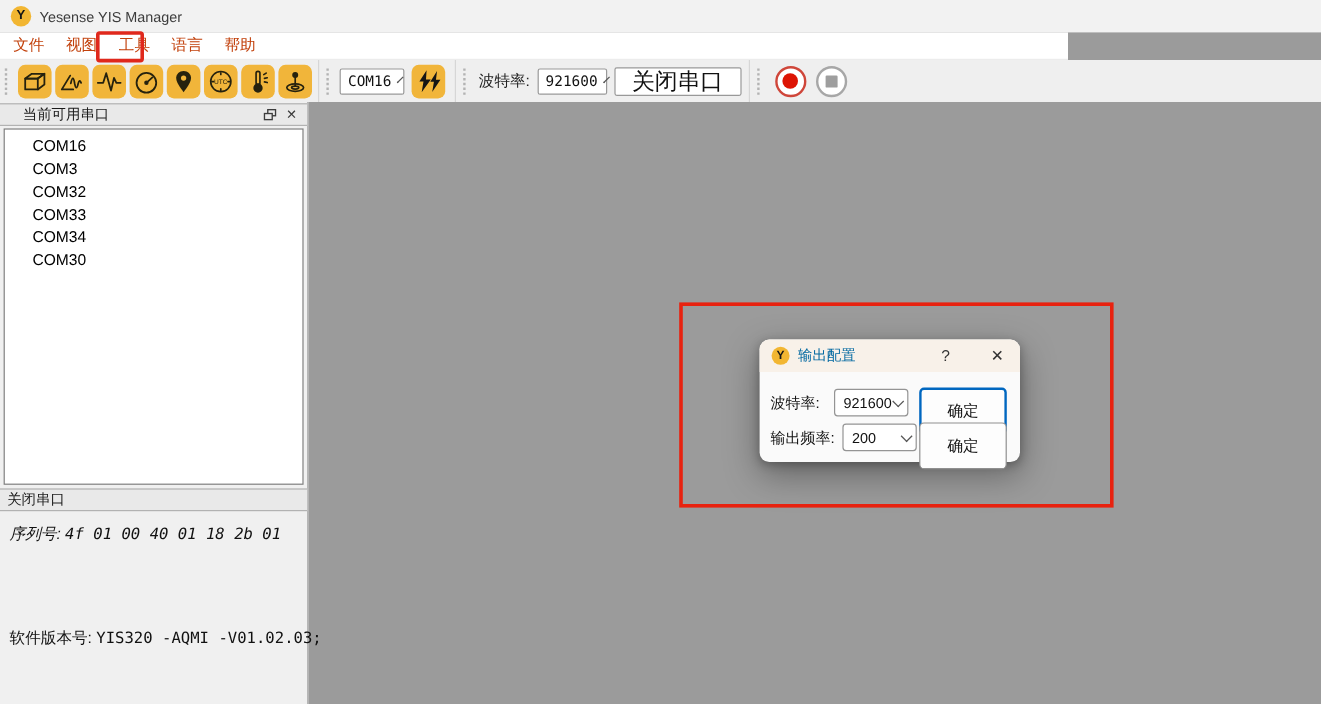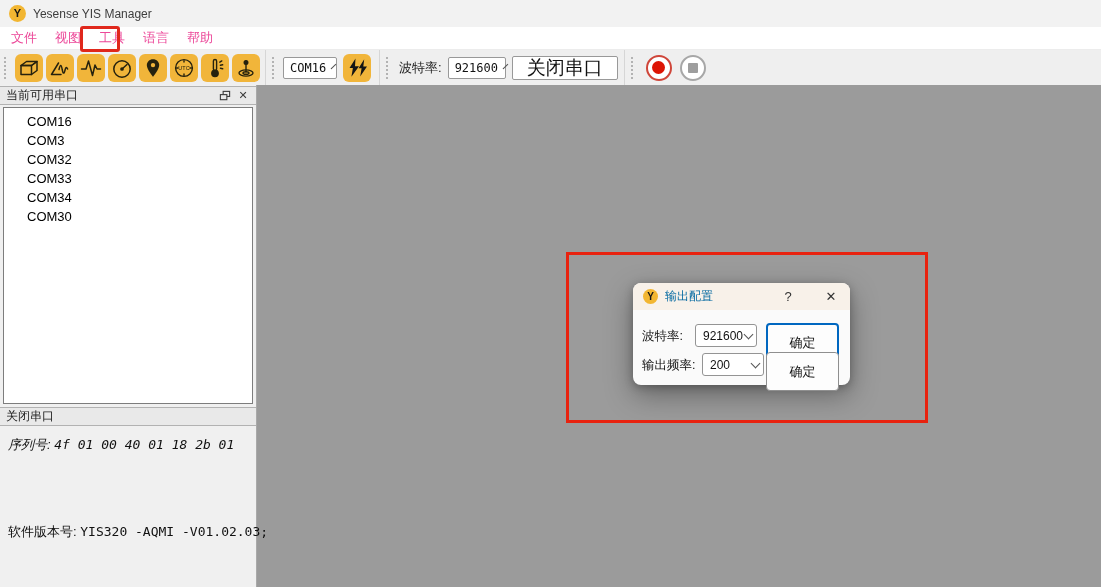--- a/index.html
+++ b/index.html
@@ -6,21 +6,21 @@
   body{
     width:1101px;height:587px;position:relative;overflow:hidden;
     font-family:"Liberation Sans",sans-serif;background:#9b9b9b;
     -webkit-font-smoothing:antialiased;
   }
   
   .titlebar{position:absolute;left:0;top:0;width:1101px;height:27px;background:#f2f2f2;display:flex;align-items:center;}
   .app-icon{width:17px;height:17px;border-radius:50%;background:#f2b632;margin-left:9px;display:flex;align-items:center;justify-content:center;font-size:11px;font-weight:bold;color:#151515;line-height:1;}
   .title-text{margin-left:7px;font-size:12px;color:#3d3d3d;}
   
-  .menubar{position:absolute;left:0;top:27px;width:1101px;height:23px;background:#ffffff;display:flex;align-items:center;font-size:13px;color:#ec4899;border-bottom:1px solid #ececec;box-sizing:border-box;}
+  .menubar{position:absolute;left:0;top:27px;width:890px;height:23px;background:#ffffff;display:flex;align-items:center;font-size:13px;color:#c2410c;border-bottom:1px solid #ececec;box-sizing:border-box;}
   .menu-item{padding:0 7px;margin-left:4px;cursor:default;}
   .menu-highlight{position:absolute;left:80px;top:26px;width:40px;height:26px;border:3px solid #e0281c;border-radius:3px;box-sizing:border-box;pointer-events:none;z-index:40;}
   
   .toolbar{position:absolute;left:0;top:50px;width:1101px;height:35px;background:#efefef;display:flex;align-items:center;}
   .handle{width:4px;height:22px;border-left:2px dotted #b3b3b3;margin:0 5px 0 4px;}
   .vsep{width:1px;height:35px;background:#d6d6d6;margin:0 2px;}
   .tbtn{width:28px;height:28px;border-radius:6px;background:#f1b53a;border:none;display:flex;align-items:center;justify-content:center;margin-right:3px;padding:0;cursor:pointer;}
   .tbtn svg{display:block;}
   .combo{height:22px;background:#fff;border:1px solid #999;border-radius:2px;display:flex;align-items:center;padding:0 5px 0 6px;font-family:"DejaVu Sans Mono",monospace;font-size:12px;color:#111;box-sizing:border-box;cursor:default;}
   .chev{width:6px;height:6px;border-right:1.4px solid #555;border-bottom:1.4px solid #555;transform:rotate(45deg);margin-left:7px;margin-top:-3px;}
@@ -162,21 +162,21 @@
     <span class="dot"></span>
   </button>
   <button class="ring-btn stop">
     <span class="sq"></span>
   </button>
 </div>
 
 <div class="canvas"></div>
 
 <div class="dock">
-  <div class="dock-header" style="top:1px;">
+  <div class="dock-header" style="top:1px;padding-left:13px;">
     <span class="hd-title">当前可用串口</span>
     <span class="hd-btns">
       <button class="hd-btn">
         <svg width="12" height="12" viewBox="0 0 13 13" fill="none" stroke="#3c3c3c" stroke-width="1.2">
           <rect x="4.5" y="1.5" width="7" height="5.5"></rect>
           <rect x="1.5" y="5" width="7" height="5.5" fill="#e9e9e9"></rect>
         </svg>
       </button>
       <button class="hd-btn" style="margin-right:4px;">
         <span>✕</span>

